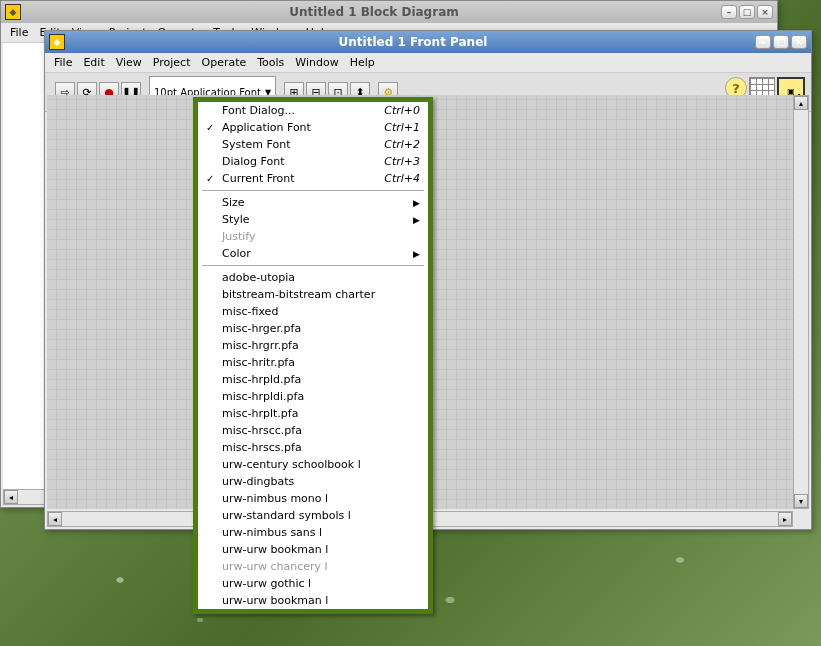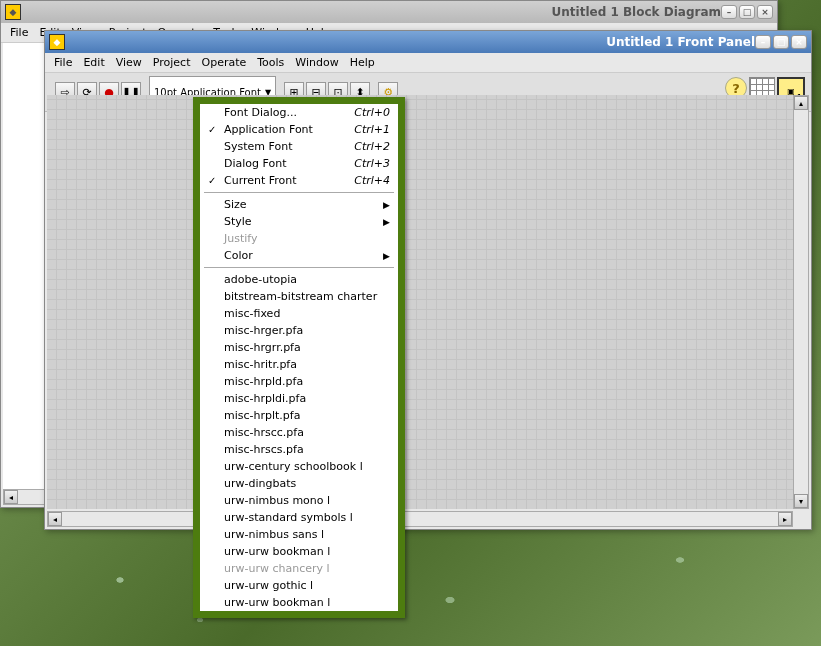--- a/index.html
+++ b/index.html
@@ -48,21 +48,21 @@
   background: linear-gradient(to bottom, #7aa5d8, #4a7ab8);
 }
 .title-icon {
   width: 16px; height: 16px;
   background: #ffcc00;
   border: 1px solid #333;
   margin-right: 6px;
   display: flex; align-items: center; justify-content: center;
   font-size: 9px;
 }
-.title-text { flex: 1; text-align: right; }
+.title-text { flex: 1; text-align: center; }
 .title-controls { display: flex; gap: 2px; }
 .title-btn {
   width: 16px; height: 14px;
   border: 1px solid #999;
   background: linear-gradient(to bottom,#fff,#ddd);
   border-radius: 3px;
   display:flex;align-items:center;justify-content:center;
   font-size:9px;
   cursor:pointer;
 }
@@ -170,23 +170,23 @@
   background:#ffee88;
   display:flex;align-items:center;justify-content:center;font-size:8px;
   position:relative;
 }
 .labview-icon::after{content:'1';position:absolute;bottom:0;right:1px;font-size:8px;}
 
 
 .dropdown {
   position: absolute;
   left: 193px; top: 97px;
-  width: 212px;
+  width: 240px;
   background: #fff;
-  border: 7px solid #4d7c0f;
+  border: 5px solid #4d7c0f;
   box-shadow: 2px 2px 4px rgba(0,0,0,0.4);
   z-index: 100;
   font-size: 11px;
 }
 .dd-item {
   padding: 1px 8px 1px 24px;
   display: flex;
   align-items: center;
   cursor: pointer;
   position: relative;

